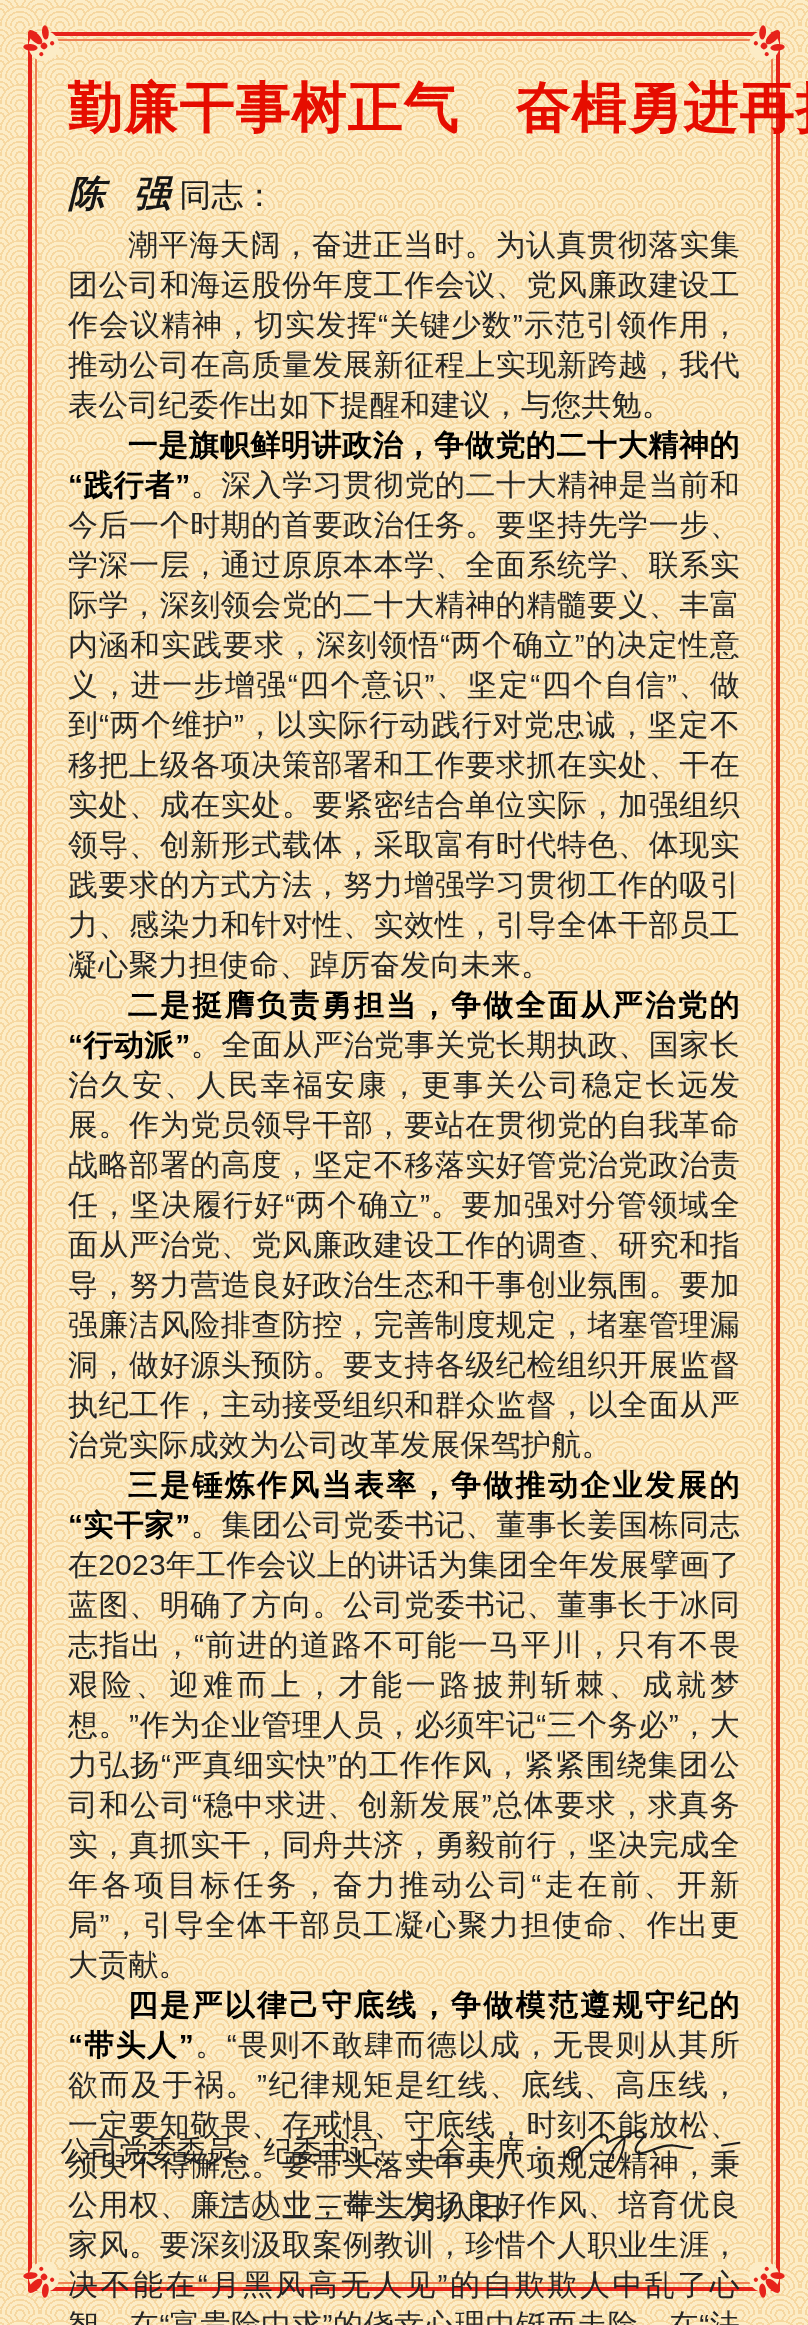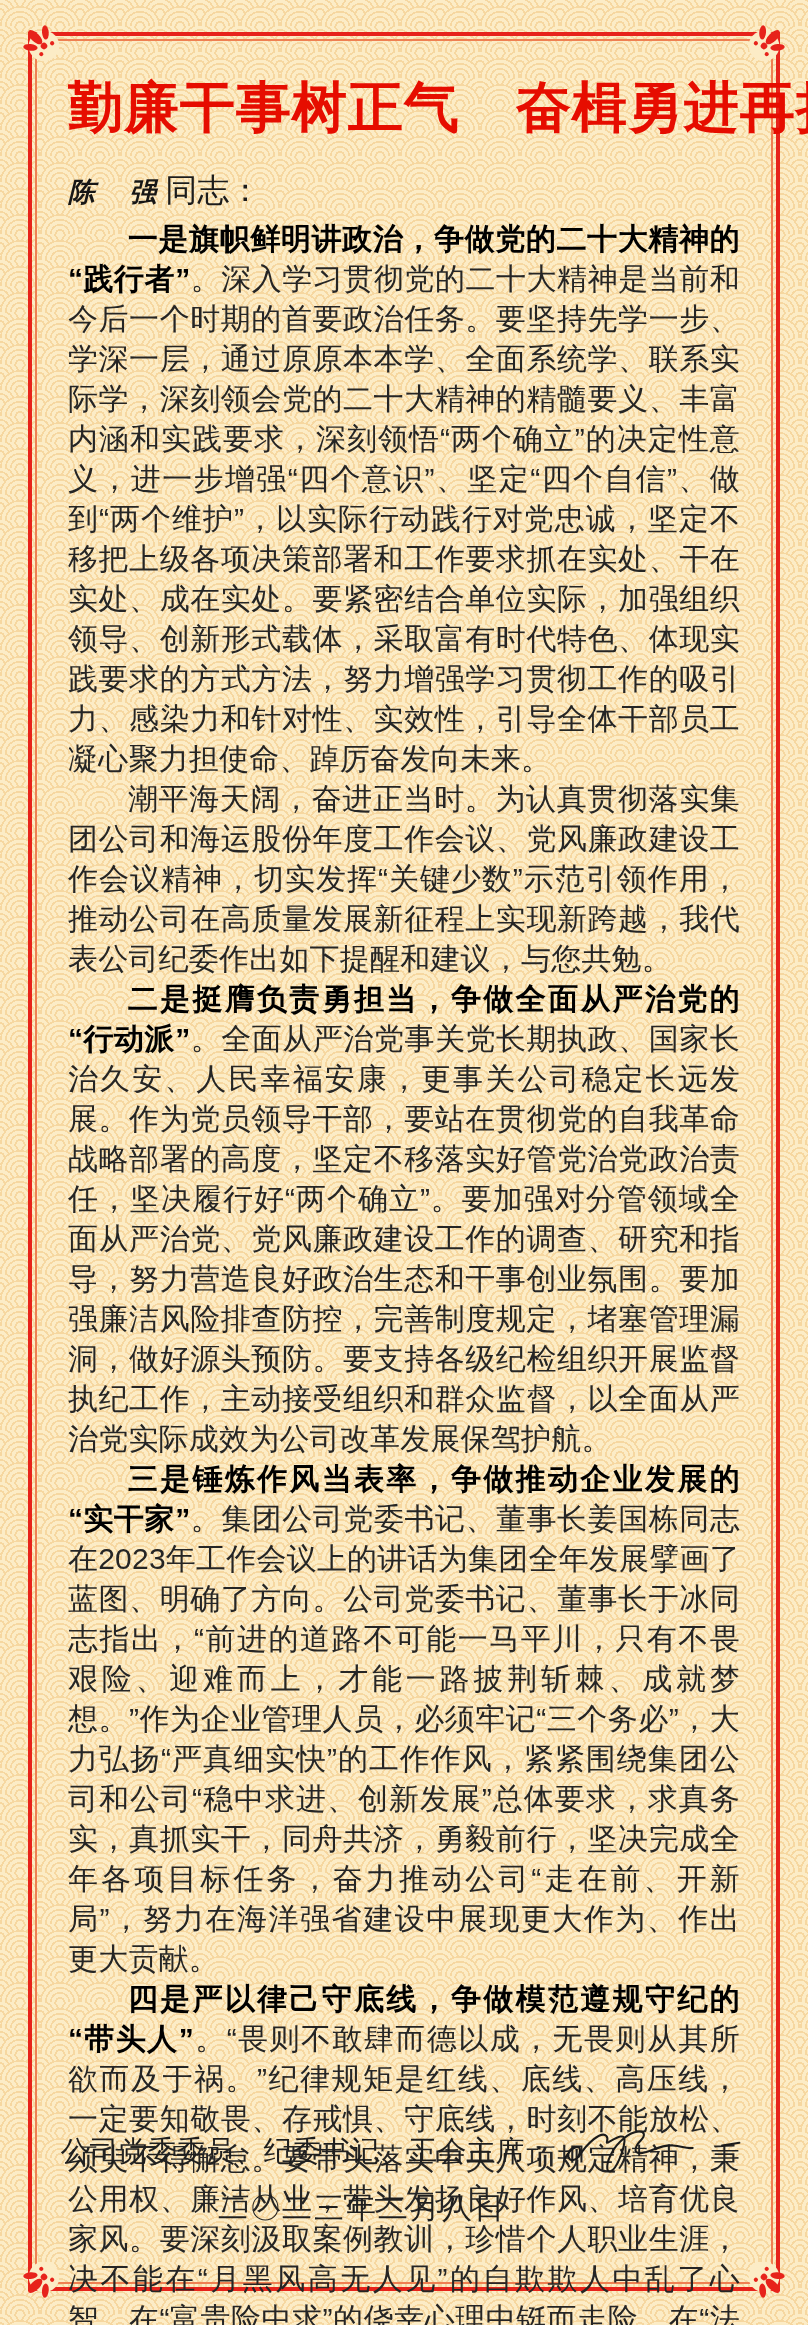--- a/index.html
+++ b/index.html
@@ -52,22 +52,22 @@
     margin-top:26px;
     text-align:center;transform:translateX(22px);
     font-size:30px;font-weight:800;color:#141414;
     letter-spacing:0.5px;white-space:nowrap;
   }
   .salutation{
     margin-top:30px;
     font-size:32px;color:#1c1c1c;
   }
   .salutation .name{
-    font-family:Liberation Mono, monospace;
-    font-style:italic;font-weight:900;font-size:27px;
+    font-family:Liberation Sans, sans-serif;
+    font-style:italic;font-weight:900;font-size:37px;
     letter-spacing:9px;color:#161616;
   }
   .body-text{margin-top:6px;}
   .para{
     margin:0;text-indent:2em;text-align:justify;
     font-size:30px;line-height:40px;color:#252525;
     letter-spacing:0.2px;
   }
   .para b{color:#000;font-weight:800;}
   .signoff{
@@ -140,24 +140,24 @@
   </div>
 
   <div class="content">
     <h1 class="title">勤廉干事树正气　奋楫勇进再扬帆</h1>
 
     <div class="salutation">
       <span class="name">陈 强</span><span>同志：</span>
     </div>
 
     <div class="body-text">
+      <p class="para"><b></b><span>潮平海天阔，奋进正当时。为认真贯彻落实集团公司和海运股份年度工作会议、党风廉政建设工作会议精神，切实发挥“关键少数”示范引领作用，推动公司在高质量发展新征程上实现新跨越，我代表公司纪委作出如下提醒和建议，与您共勉。</span></p>
       <p class="para"><b>一是旗帜鲜明讲政治，争做党的二十大精神的“践行者”</b><span>。深入学习贯彻党的二十大精神是当前和今后一个时期的首要政治任务。要坚持先学一步、学深一层，通过原原本本学、全面系统学、联系实际学，深刻领会党的二十大精神的精髓要义、丰富内涵和实践要求，深刻领悟“两个确立”的决定性意义，进一步增强“四个意识”、坚定“四个自信”、做到“两个维护”，以实际行动践行对党忠诚，坚定不移把上级各项决策部署和工作要求抓在实处、干在实处、成在实处。要紧密结合单位实际，加强组织领导、创新形式载体，采取富有时代特色、体现实践要求的方式方法，努力增强学习贯彻工作的吸引力、感染力和针对性、实效性，引导全体干部员工凝心聚力担使命、踔厉奋发向未来。</span></p>
-      <p class="para"><b></b><span>潮平海天阔，奋进正当时。为认真贯彻落实集团公司和海运股份年度工作会议、党风廉政建设工作会议精神，切实发挥“关键少数”示范引领作用，推动公司在高质量发展新征程上实现新跨越，我代表公司纪委作出如下提醒和建议，与您共勉。</span></p>
       <p class="para"><b>二是挺膺负责勇担当，争做全面从严治党的“行动派”</b><span>。全面从严治党事关党长期执政、国家长治久安、人民幸福安康，更事关公司稳定长远发展。作为党员领导干部，要站在贯彻党的自我革命战略部署的高度，坚定不移落实好管党治党政治责任，坚决履行好“两个确立”。要加强对分管领域全面从严治党、党风廉政建设工作的调查、研究和指导，努力营造良好政治生态和干事创业氛围。要加强廉洁风险排查防控，完善制度规定，堵塞管理漏洞，做好源头预防。要支持各级纪检组织开展监督执纪工作，主动接受组织和群众监督，以全面从严治党实际成效为公司改革发展保驾护航。</span></p>
-      <p class="para"><b>三是锤炼作风当表率，争做推动企业发展的“实干家”</b><span>。集团公司党委书记、董事长姜国栋同志在2023年工作会议上的讲话为集团全年发展擘画了蓝图、明确了方向。公司党委书记、董事长于冰同志指出，“前进的道路不可能一马平川，只有不畏艰险、迎难而上，才能一路披荆斩棘、成就梦想。”作为企业管理人员，必须牢记“三个务必”，大力弘扬“严真细实快”的工作作风，紧紧围绕集团公司和公司“稳中求进、创新发展”总体要求，求真务实，真抓实干，同舟共济，勇毅前行，坚决完成全年各项目标任务，奋力推动公司“走在前、开新局”，努力在海洋强省建设中展现更大作为、作出更大贡献。</span></p>
+      <p class="para"><b>三是锤炼作风当表率，争做推动企业发展的“实干家”</b><span>。集团公司党委书记、董事长姜国栋同志在2023年工作会议上的讲话为集团全年发展擘画了蓝图、明确了方向。公司党委书记、董事长于冰同志指出，“前进的道路不可能一马平川，只有不畏艰险、迎难而上，才能一路披荆斩棘、成就梦想。”作为企业管理人员，必须牢记“三个务必”，大力弘扬“严真细实快”的工作作风，紧紧围绕集团公司和公司“稳中求进、创新发展”总体要求，求真务实，真抓实干，同舟共济，勇毅前行，坚决完成全年各项目标任务，奋力推动公司“走在前、开新局”，引导全体干部员工凝心聚力担使命、作出更大贡献。</span></p>
       <p class="para"><b>四是严以律己守底线，争做模范遵规守纪的“带头人”</b><span>。“畏则不敢肆而德以成，无畏则从其所欲而及于祸。”纪律规矩是红线、底线、高压线，一定要知敬畏、存戒惧、守底线，时刻不能放松、须臾不得懈怠。要带头落实中央八项规定精神，秉公用权、廉洁从业，带头发扬良好作风、培育优良家风。要深刻汲取案例教训，珍惜个人职业生涯，决不能在“月黑风高无人见”的自欺欺人中乱了心智、在“富贵险中求”的侥幸心理中铤而走险、在“法不责众”的错误认识中恣意妄为。要注重培育、挖掘勤廉创业先进典型，倡导忠诚老实、公道正派、艰苦奋斗、清正廉洁等价值观，弘扬“正风正气正能量·强国强省强海洋”主旋律，持续巩固“气正风清、海晏河清”的政治生态。</span></p>
 
     </div>
   </div>
 
   <div class="signoff">
     <div class="signoff-row">
       <span>公司党委委员、纪委书记、工会主席：</span>
       <svg class="sig" viewBox="0 0 220 92">
         <g fill="none" stroke="#1b1b1b" stroke-width="2.4" stroke-linecap="round">

